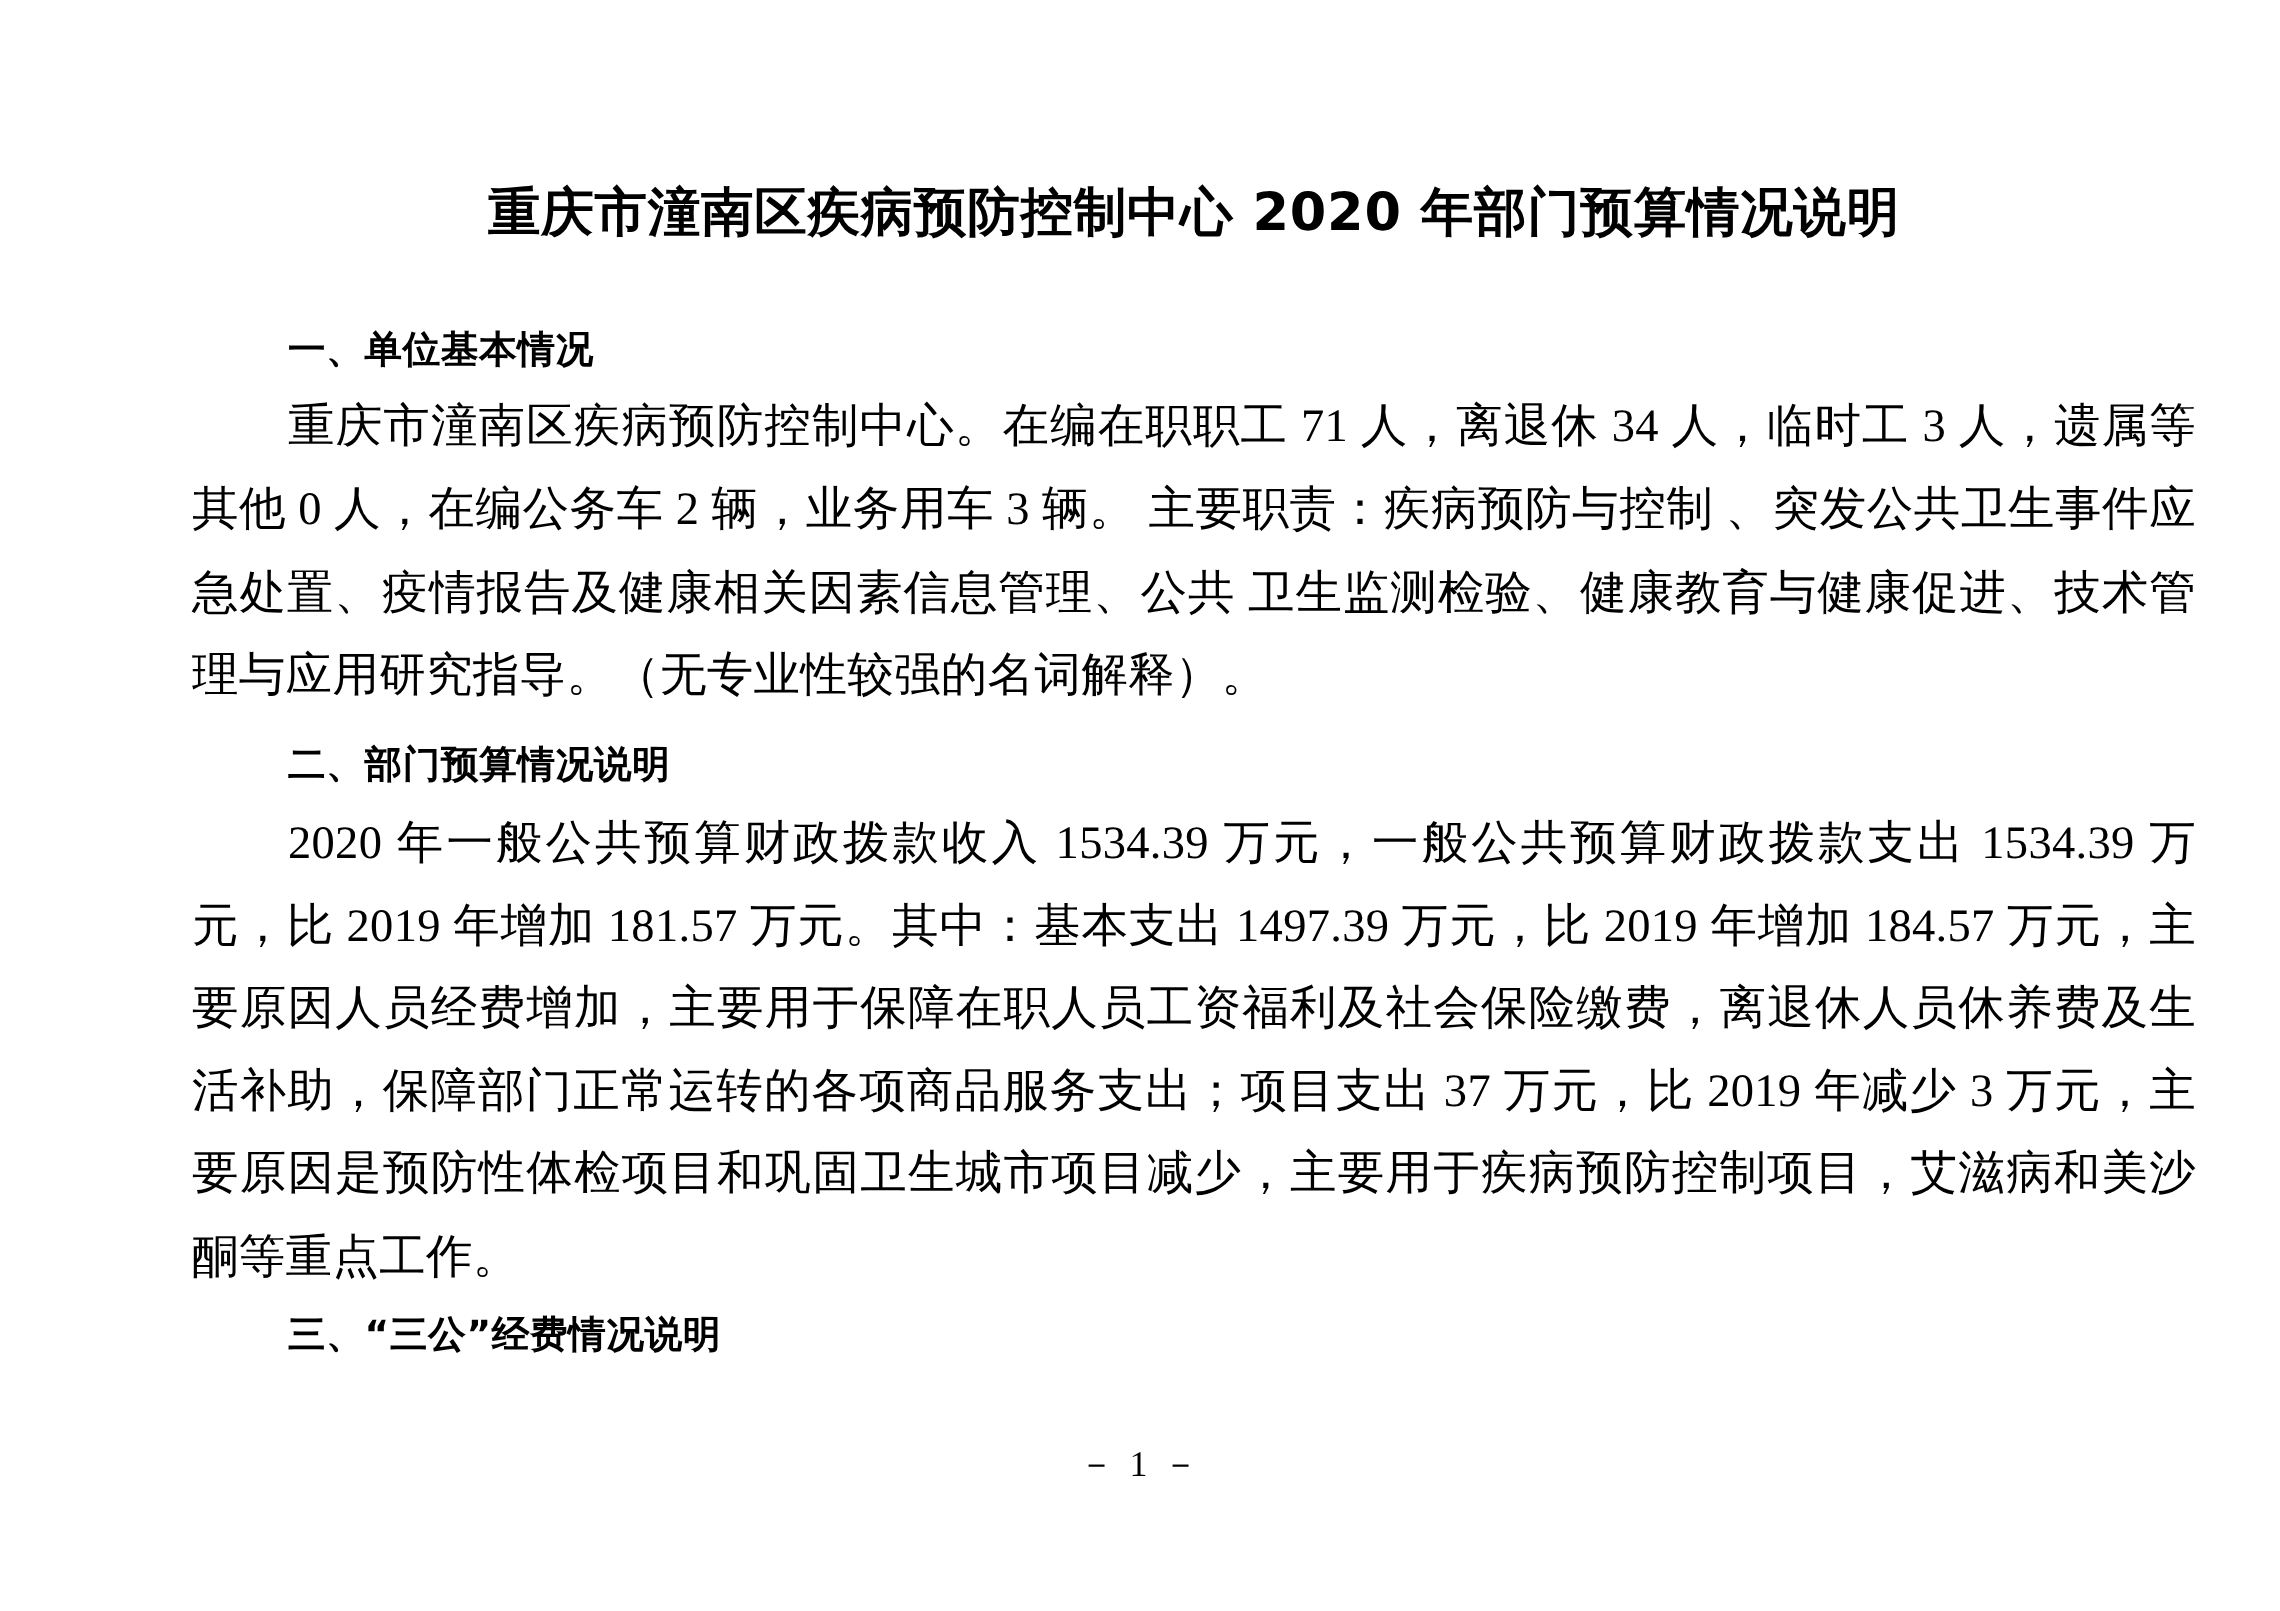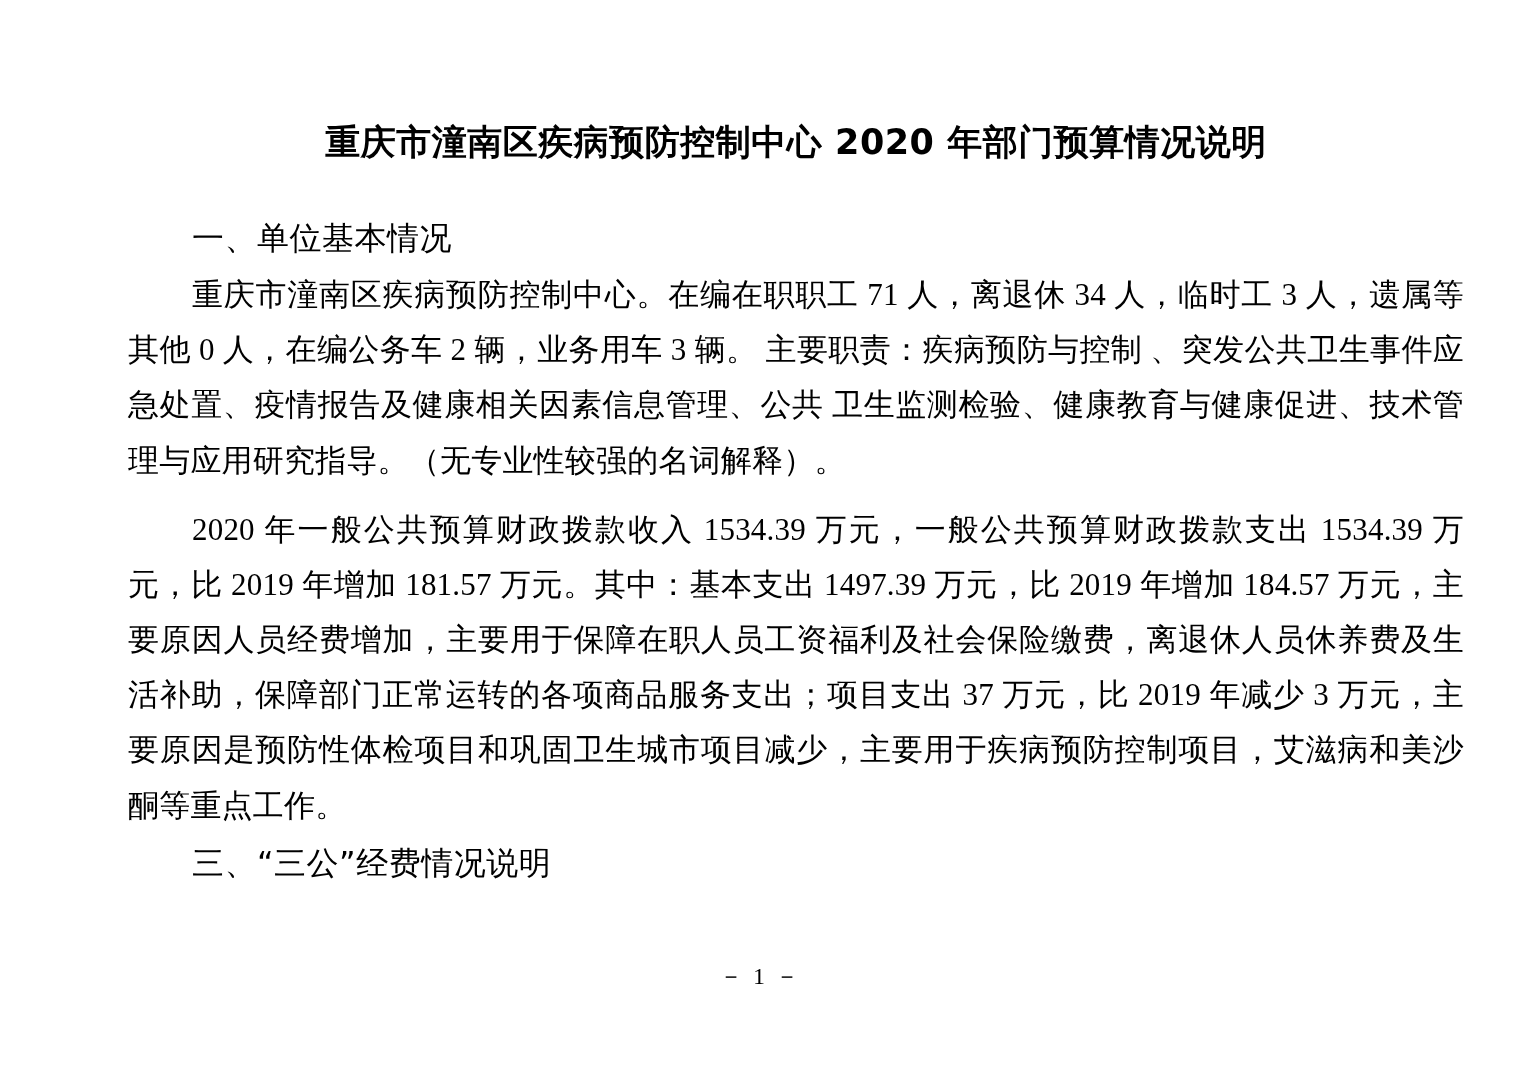--- a/index.html
+++ b/index.html
@@ -27,22 +27,22 @@
     font-weight: bold;
     font-size: 35px;
     line-height: 1.3;
     text-align: center;
     letter-spacing: 0.5px;
     margin: 0 0 48px 0;
     color: #000;
   }
   .section-heading {
     font-family: "DejaVu Sans", "Liberation Sans", sans-serif;
-    font-weight: normal;
-    font-size: 32px;
+    font-weight: bold;
+    font-size: 25px;
     line-height: 1.55;
     margin: 0 0 4px 0;
     text-indent: 64px;
     letter-spacing: 0.5px;
   }
   .para {
     font-size: 31px;
     line-height: 1.78;
     text-align: justify;
     text-justify: inter-ideograph;
@@ -72,20 +72,21 @@
 <body>
 
 <div class="page">
 
   <h1 class="doc-title">重庆市潼南区疾病预防控制中心 2020 年部门预算情况说明</h1>
 
   <h2 class="section-heading">一、单位基本情况</h2>
 
   <p class="para gap-after">重庆市潼南区疾病预防控制中心。在编在职职工 71 人，离退休 34 人，临时工 3 人，遗属等其他 0 人，在编公务车 2 辆，业务用车 3 辆。 主要职责：疾病预防与控制 、突发公共卫生事件应急处置、疫情报告及健康相关因素信息管理、公共 卫生监测检验、健康教育与健康促进、技术管理与应用研究指导。（无专业性较强的名词解释）。</p>
 
+  <h2 class="section-heading">二、部门预算情况说明</h2>
 
   <p class="para spaced">2020 年一般公共预算财政拨款收入 1534.39 万元，一般公共预算财政拨款支出 1534.39 万元，比 2019 年增加 181.57 万元。其中：基本支出 1497.39 万元，比 2019 年增加 184.57 万元，主要原因人员经费增加，主要用于保障在职人员工资福利及社会保险缴费，离退休人员休养费及生活补助，保障部门正常运转的各项商品服务支出；项目支出 37 万元，比 2019 年减少 3 万元，主要原因是预防性体检项目和巩固卫生城市项目减少，主要用于疾病预防控制项目，艾滋病和美沙酮等重点工作。</p>
 
 
   <h2 class="section-heading">三、“三公”经费情况说明</h2>
 
   <div class="page-number">－ 1 －</div>
 
 </div>
 

